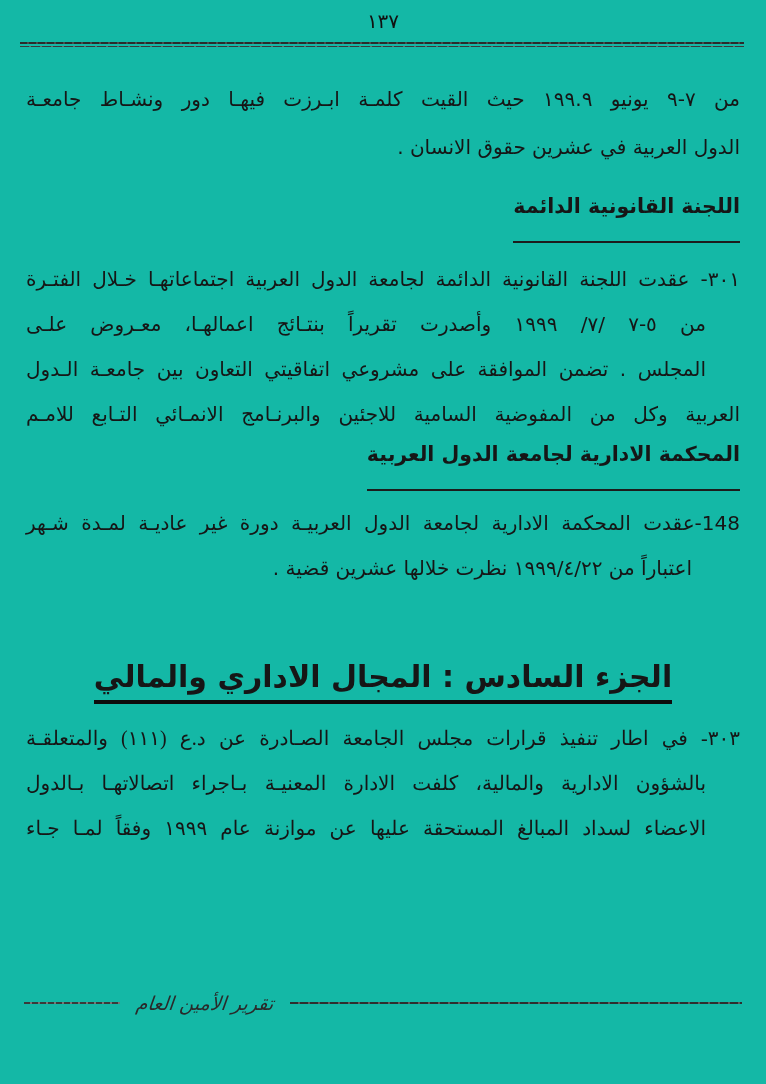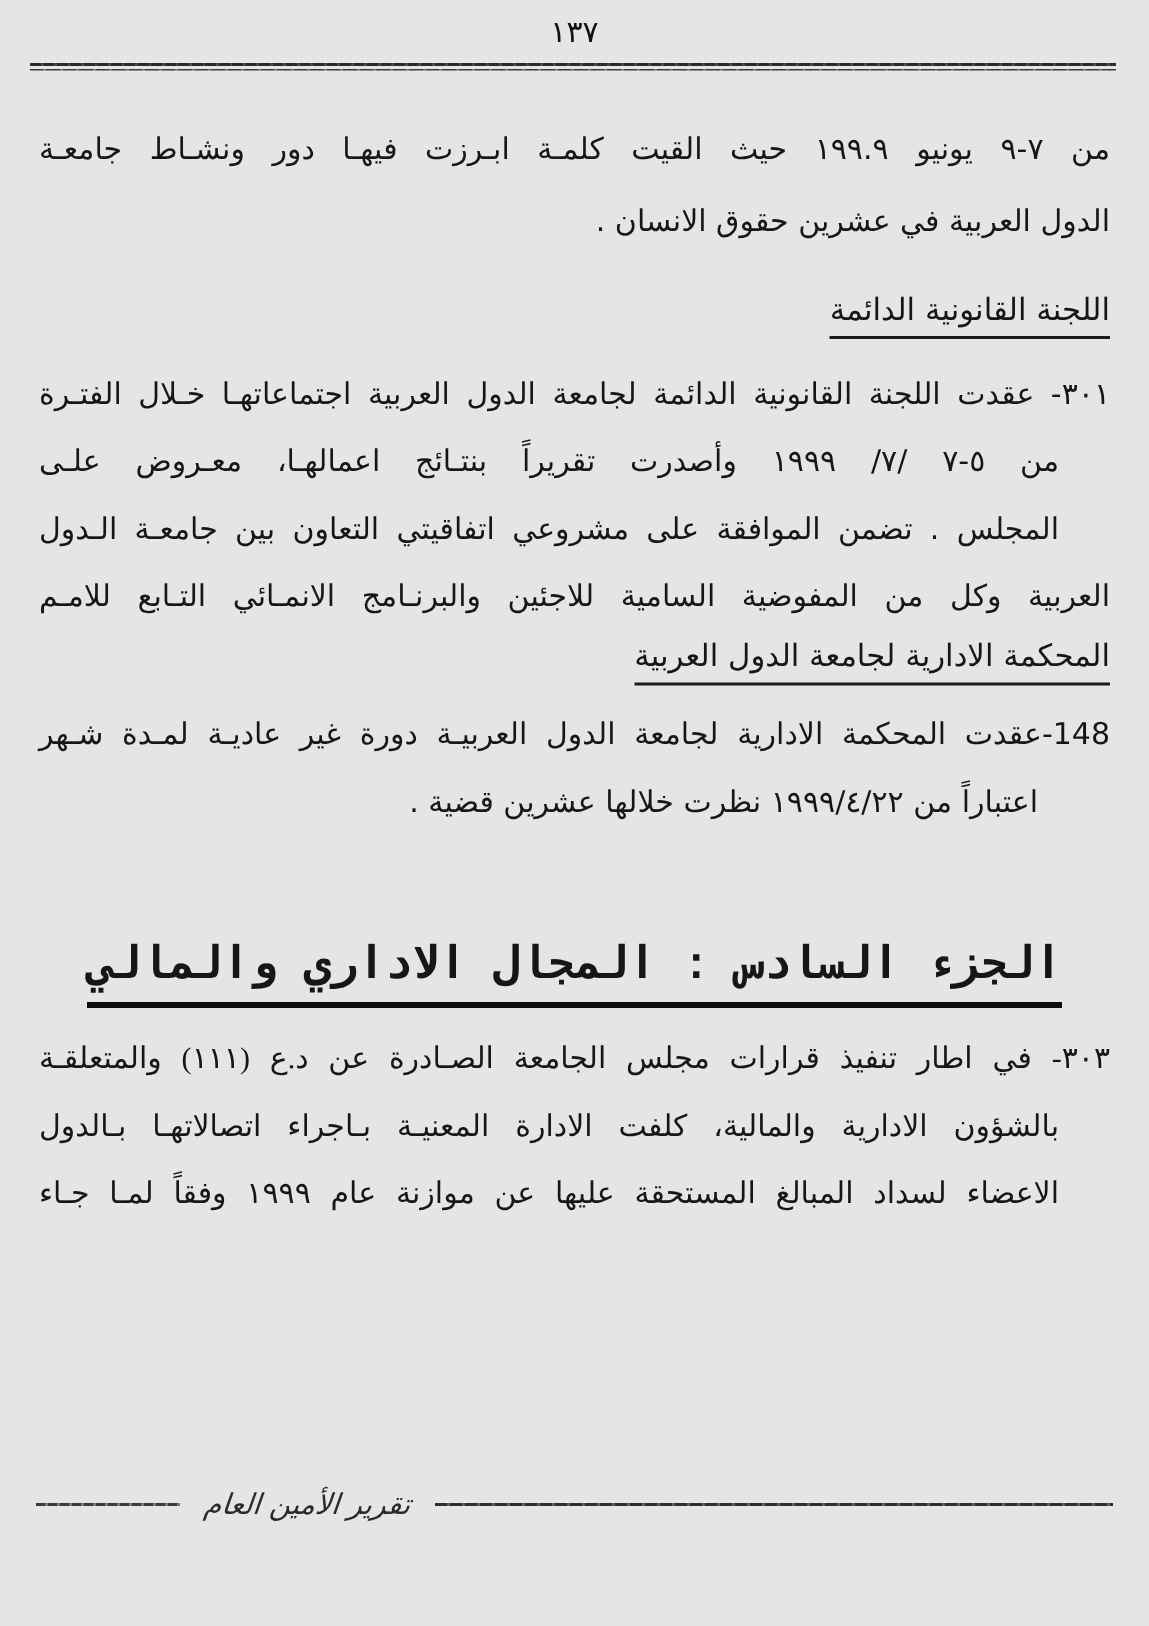--- a/index.html
+++ b/index.html
@@ -4,21 +4,21 @@
 <style>
   html, body {
     margin: 0;
     padding: 0;
     background: #ffffff;
   }
   .page {
     position: relative;
     width: 766px;
     height: 1084px;
-    background: #e5e5e5;
+    background: #14b8a6;
     direction: rtl;
     font-family: "DejaVu Sans", sans-serif;
     color: #161616;
     overflow: hidden;
   }
   .page-number {
     padding-top: 8px;
     text-align: center;
     font-size: 20px;
     letter-spacing: 9px;
@@ -55,32 +55,32 @@
   .para-line.ind { padding-right: 34px; }
   .para-line.ind2 { padding-right: 48px; }
   .intro { margin-top: 28px; }
   .sect-head {
     font-size: 20.5px;
     line-height: 30px;
   }
   .sect-head .underlined {
     display: inline-block;
     border-bottom: 2px solid #1c1c1c;
-    padding-bottom: 3px;
+    padding-bottom: 20px;
+    font-weight: bold;
   }
   .sect-head.legal { margin-top: 20px; }
   .sect-head.court { margin-top: 2px; }
   .sect-head.fin   { margin-top: 54px; }
   .p301 { margin-top: 14px; }
   .p302 { margin-top: 10px; }
   .p303 { margin-top: 12px; font-family: Liberation Serif, serif; }
   .part-head {
     margin-top: 68px;
     text-align: center;
-    font-family: Liberation Mono, monospace;
   }
   .part-head .part-underline {
     display: inline-block;
     font-size: 30px;
     font-weight: bold;
     border-bottom: 4px solid #0d0d0d;
     padding-bottom: 6px;
     letter-spacing: 0.5px;
   }
   .footer {

